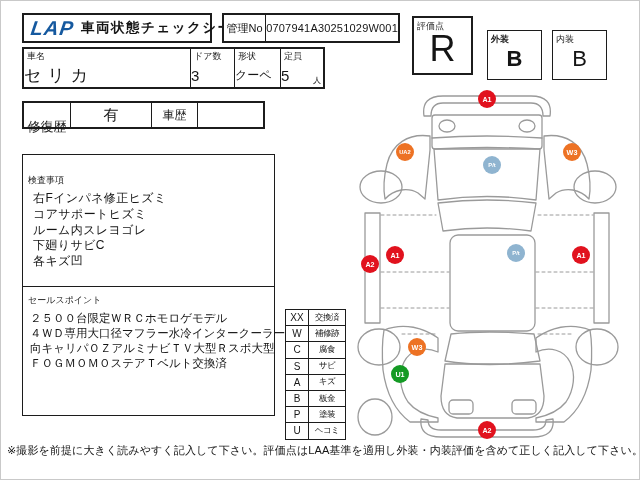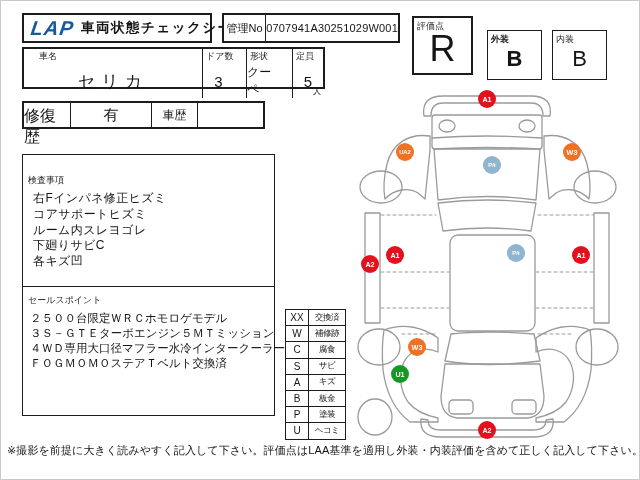--- a/index.html
+++ b/index.html
@@ -24,33 +24,33 @@
   .score-box{display:flex;flex-direction:column;}
   .score-box .cell-label{position:absolute;top:2px;left:3px;}
   .score-value{width:100%;height:100%;display:flex;align-items:center;justify-content:center;}
   #eval-box{left:412px;top:16px;width:61px;height:59px;}
   #eval-box .score-value{font-size:36px;padding-top:6px;}
   #ext-box{left:487px;top:30px;width:55px;height:50px;font-weight:bold;}
   #int-box{left:552px;top:30px;width:55px;height:50px;}
   #ext-box .score-value,#int-box .score-value{font-size:22px;padding-top:8px;}
   
   #vehicle-table{left:22px;top:47px;width:303px;height:42px;display:grid;grid-template-columns:166px 44px 46px 1fr;}
-  .v-cell{position:relative;display:flex;align-items:center;justify-content:center;padding-top:15px;margin-left:12px;}
+  .v-cell{position:relative;display:flex;align-items:center;justify-content:flex-start;padding-top:15px;}
   .v-cell + .v-cell{border-left:1.5px solid #1c1c1c;}
   .v-cell .cell-label{position:absolute;top:1px;left:3px;}
   .v-name{font-size:17px;letter-spacing:6px;}
   .v-doors{font-size:15px;}
   .v-shape{font-size:12px;}
   .v-cap{font-size:15px;}
   .v-cap-unit{position:absolute;right:2px;bottom:1px;font-size:8px;}
   
   #repair-box{left:22px;top:101px;width:243px;height:28px;display:flex;}
   .r-cell{display:flex;align-items:center;justify-content:center;}
   .r-cell + .r-cell{border-left:1.5px solid #1c1c1c;}
-  .r-label{width:46px;font-size:16px;margin-top:24px;}
+  .r-label{width:46px;font-size:13px;margin-top:24px;}
   .r-value{width:80px;font-size:15px;}
   .r-label2{width:45px;font-size:12px;}
   .r-empty{flex:1;}
   
   #inspection-box{left:22px;top:154px;width:253px;height:147px;padding:14px 5px;}
   #sales-box{left:22px;top:286px;width:253px;height:130px;padding:2px 5px;}
   .list-area{margin-top:4px;margin-left:5px;font-size:12px;line-height:1.32;letter-spacing:0.4px;}
   #sales-lines{font-size:11.5px;line-height:1.3;letter-spacing:0;margin-left:2px;white-space:nowrap;}
   
   #legend-table{left:285px;top:309px;width:61px;border:1.5px solid #1c1c1c;}
@@ -126,22 +126,22 @@
       <div>ルーム内スレヨゴレ</div>
       <div>下廻りサビC</div>
       <div>各キズ凹</div>
     </div>
 </div>
 
 <div class="box b1" id="sales-box">
   <span class="cell-label">セールスポイント</span>
   <div class="list-area" id="sales-lines">
       <div>２５００台限定ＷＲＣホモロゲモデル</div>
-      <div>３Ｓ－ＧＴＥターボエンジン５ＭＴミッション</div>
       <div>４ＷＤ専用大口径マフラー水冷インタークーラー対</div>
+      <div>向キャリパＯＺアルミナビＴＶ大型Ｒスポ大型</div>
       <div>ＦＯＧＭＯＭＯステアＴベルト交換済</div>
     </div>
 </div>
 
 <div class="box" id="legend-table">
     <div class="legend-row">
       <span class="legend-code">XX</span>
       <span class="legend-label">交換済</span>
     </div>
     <div class="legend-row">

